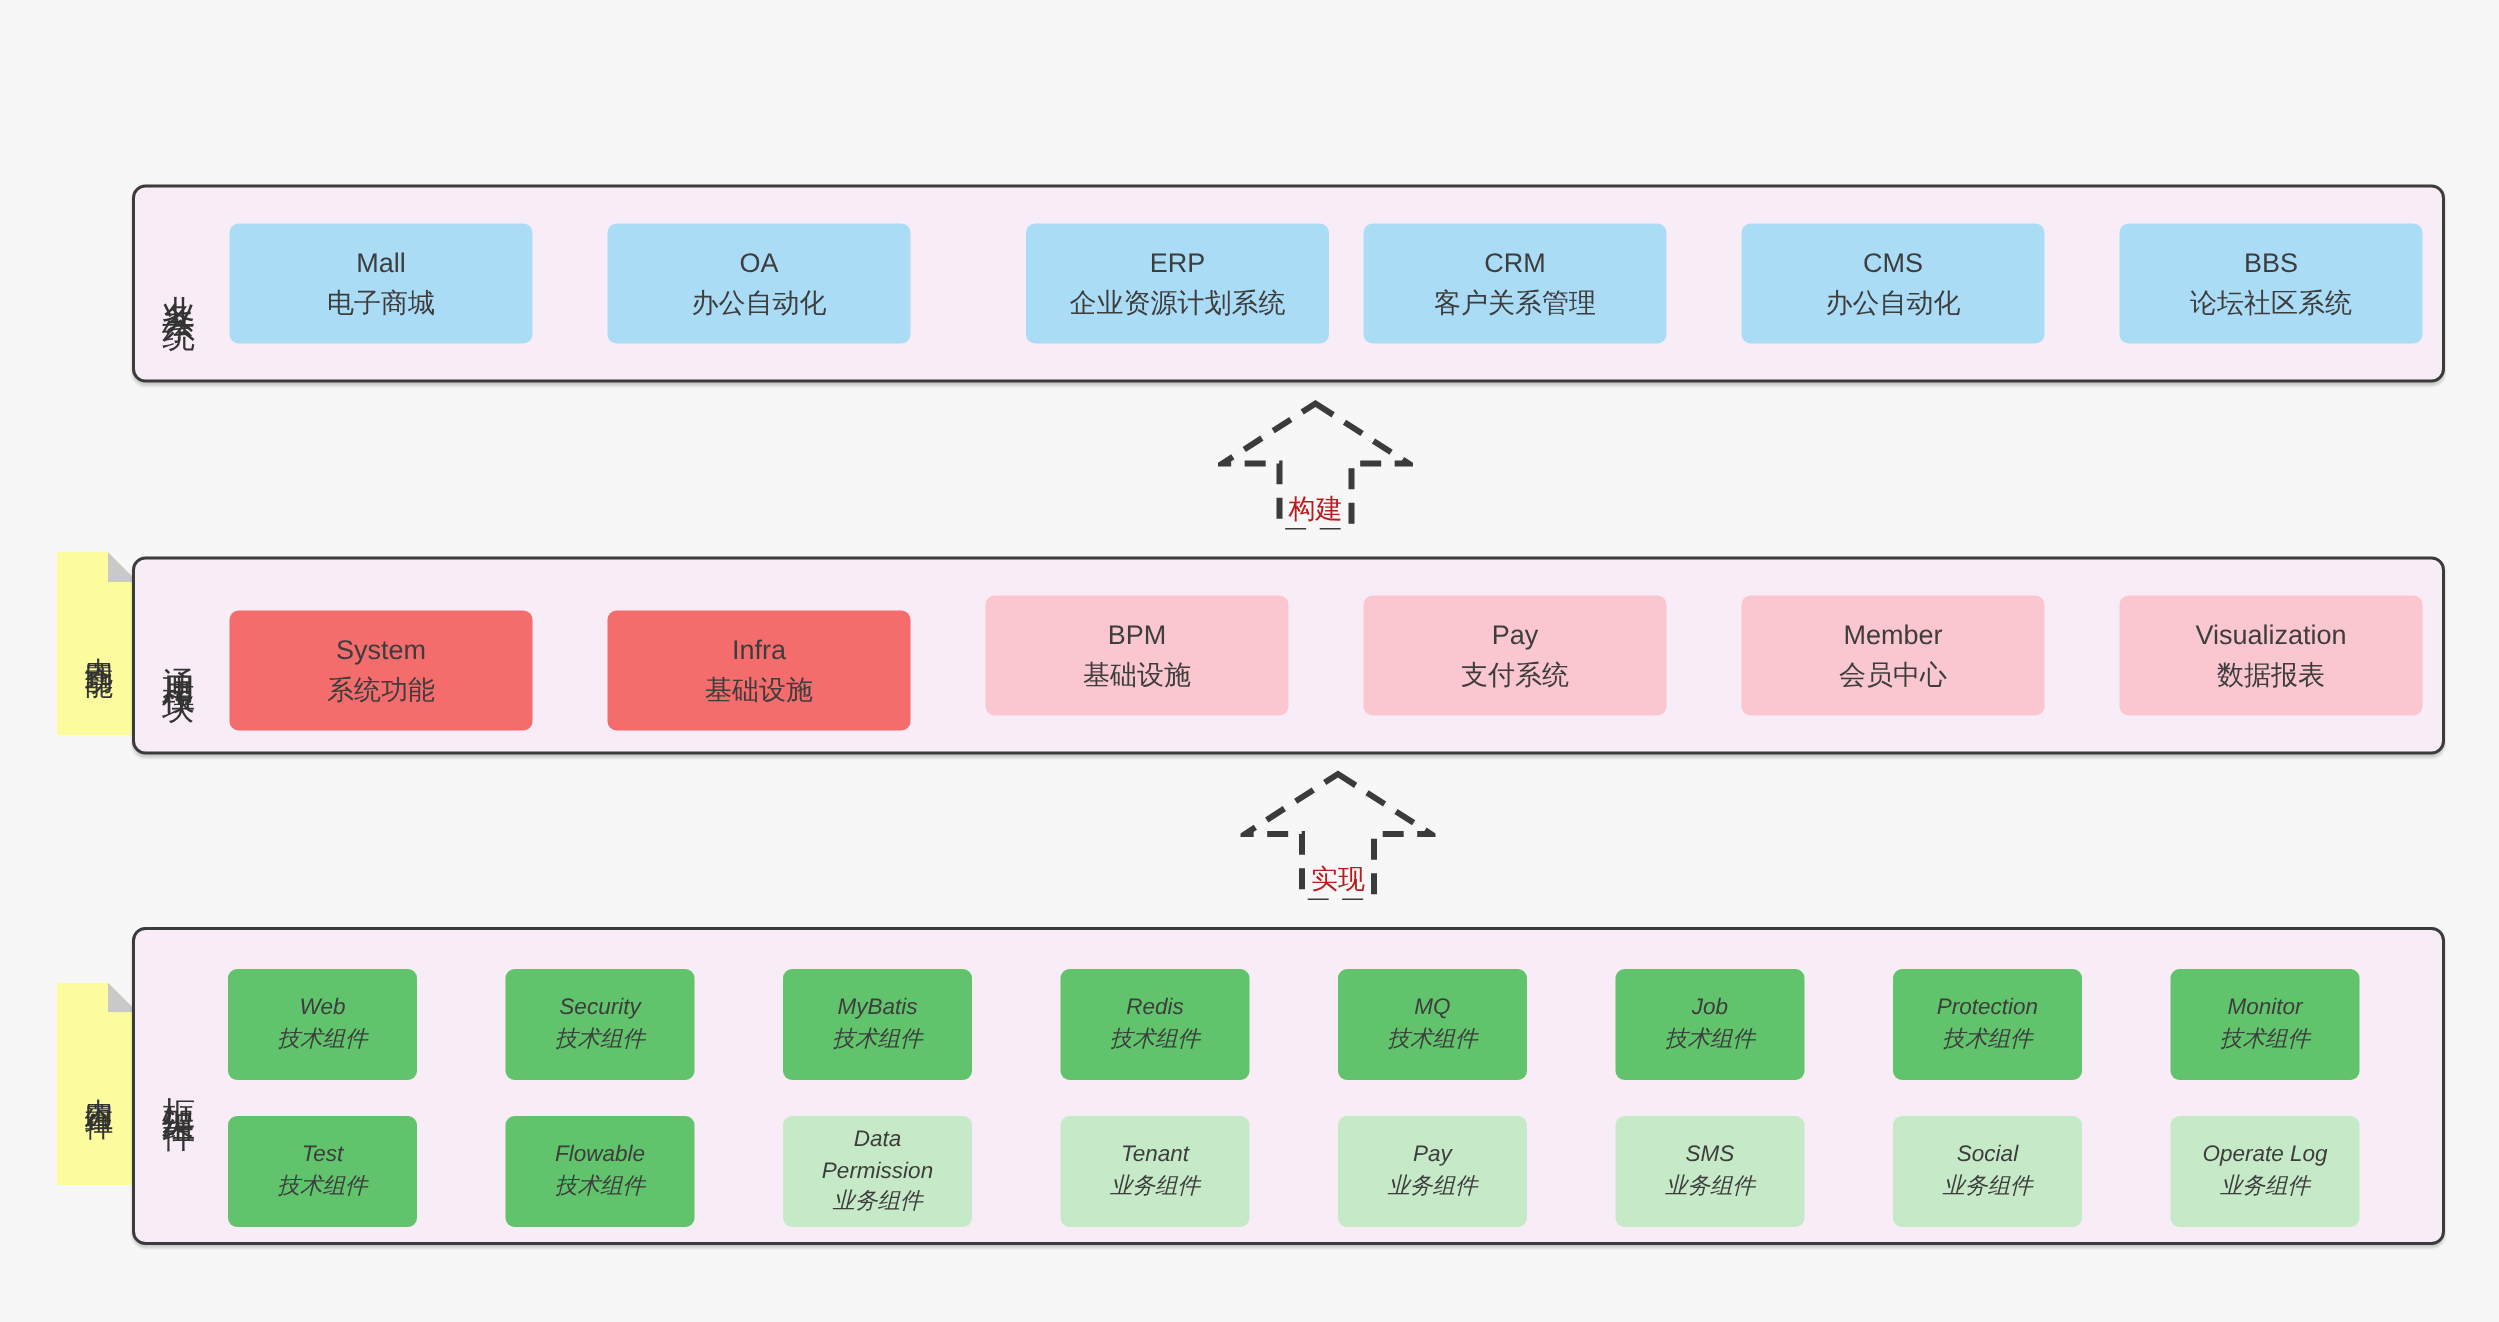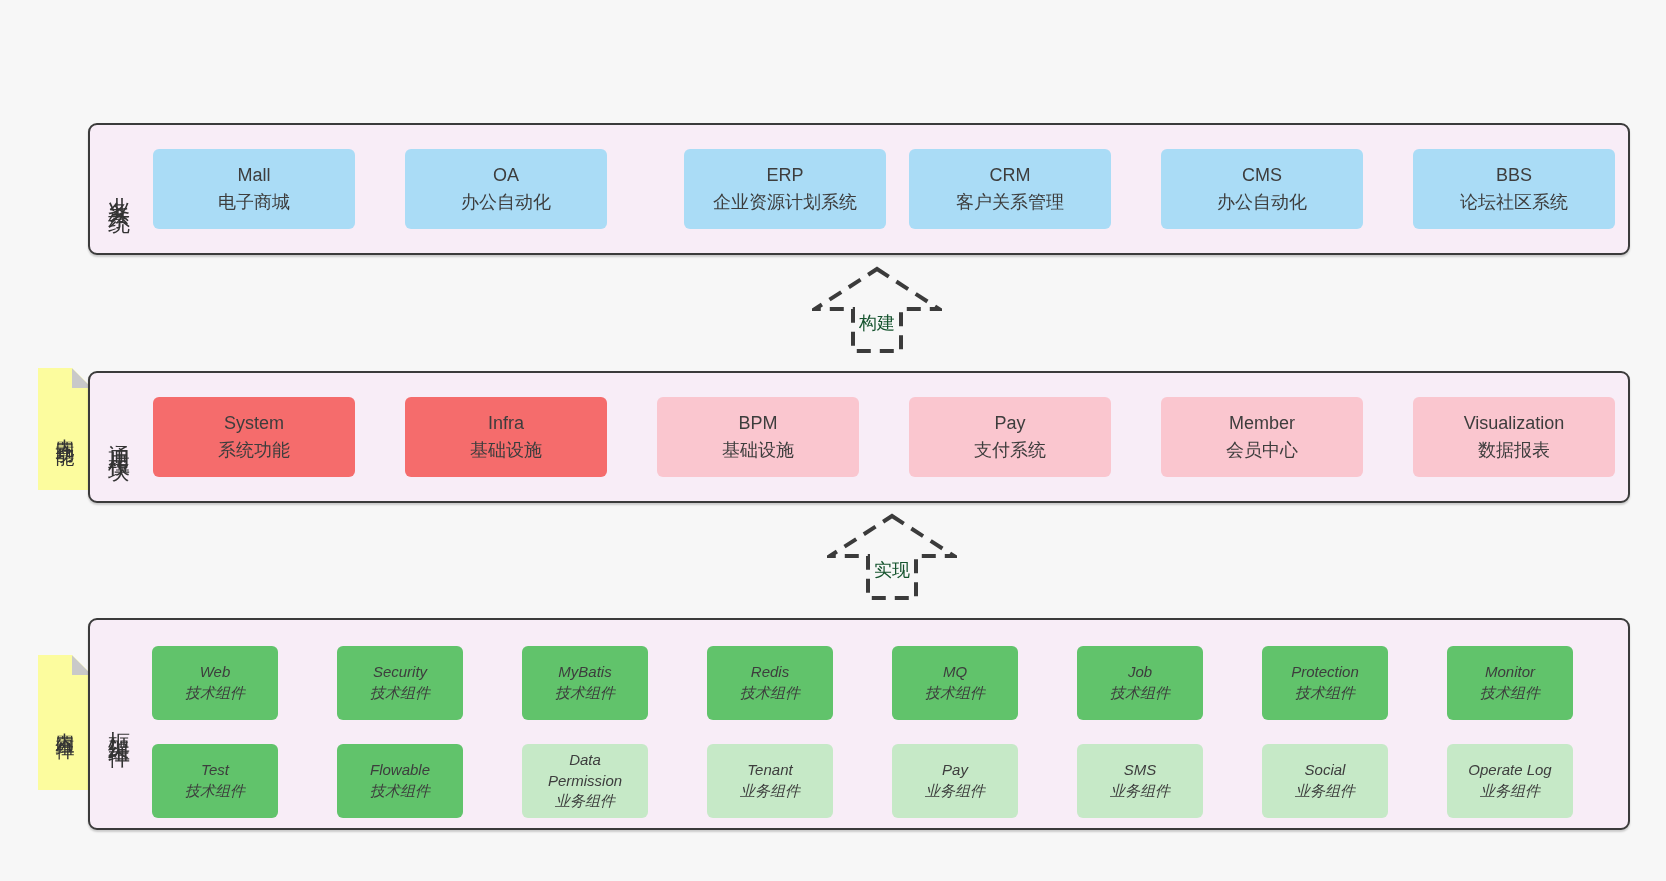--- a/index.html
+++ b/index.html
@@ -29,21 +29,21 @@
     position:absolute; border-radius:6px;
     display:flex; flex-direction:column; align-items:center; justify-content:center;
     text-align:center; font-size:18px; line-height:1.5; padding:0 8px; box-sizing:border-box;
     color:#3d3d3d;
   }
   .b12 { width:202px; height:80px; top:24px; }
   .b3  { width:126px; height:74px; font-size:15px; line-height:1.38;font-style:italic; }
   .r1  { top:26px; }
   .r2  { top:124px;align-items:center; }
   .blue        { background:var(--blue,#aadcf6); }
-  .red         { background:var(--red,#f56c6c); }
+  .red         { background:var(--red,#f56c6c);margin-top:10px; }
   .pink        { background:var(--pink,#fac6cf); }
   .green       { background:var(--green,#61c36b); }
   .green-light { background:var(--green-light,#c6e9c7); }
   .sticky {
     position:absolute; left:38px; width:54px; z-index:1;
     background:var(--yellow,#fcfc9e);
     clip-path:polygon(0 0, calc(100% - 20px) 0, 100% 20px, 100% 100%, 0 100%);
     display:flex; align-items:center; justify-content:center;
   }
   .sticky-2 { top:368px; height:122px; }
@@ -59,23 +59,23 @@
   }
   .arrow { position:absolute; width:130px; height:88px; z-index:1; }
   .arrow svg { display:block; width:130px; height:88px; }
   .arrow polygon {
     fill:none; stroke:var(--band-border,#3b3b3b);
     stroke-width:4; stroke-dasharray:14 9;
   }
   .arrow1 { left:812px; top:266px; }
   .arrow2 { left:827px; top:513px; }
   .arrow-label {
-    position:absolute; left:50%; top:44px; transform:translateX(-50%);
+    position:absolute; left:50%; top:60px; transform:translateX(-50%);
     background:var(--page-bg,#f7f7f7); padding:1px 3px;
-    font-size:18px; color:#14532d; white-space:nowrap;
+    font-size:18px; color:#b91c1c; white-space:nowrap;
   }
 </style>
 </head>
 <body>
 
 <div class="stage">
 
   <div class="band band1">
     <div class="band-label">业务系统</div>
     <div class="box b12 blue" style="left:63px">

